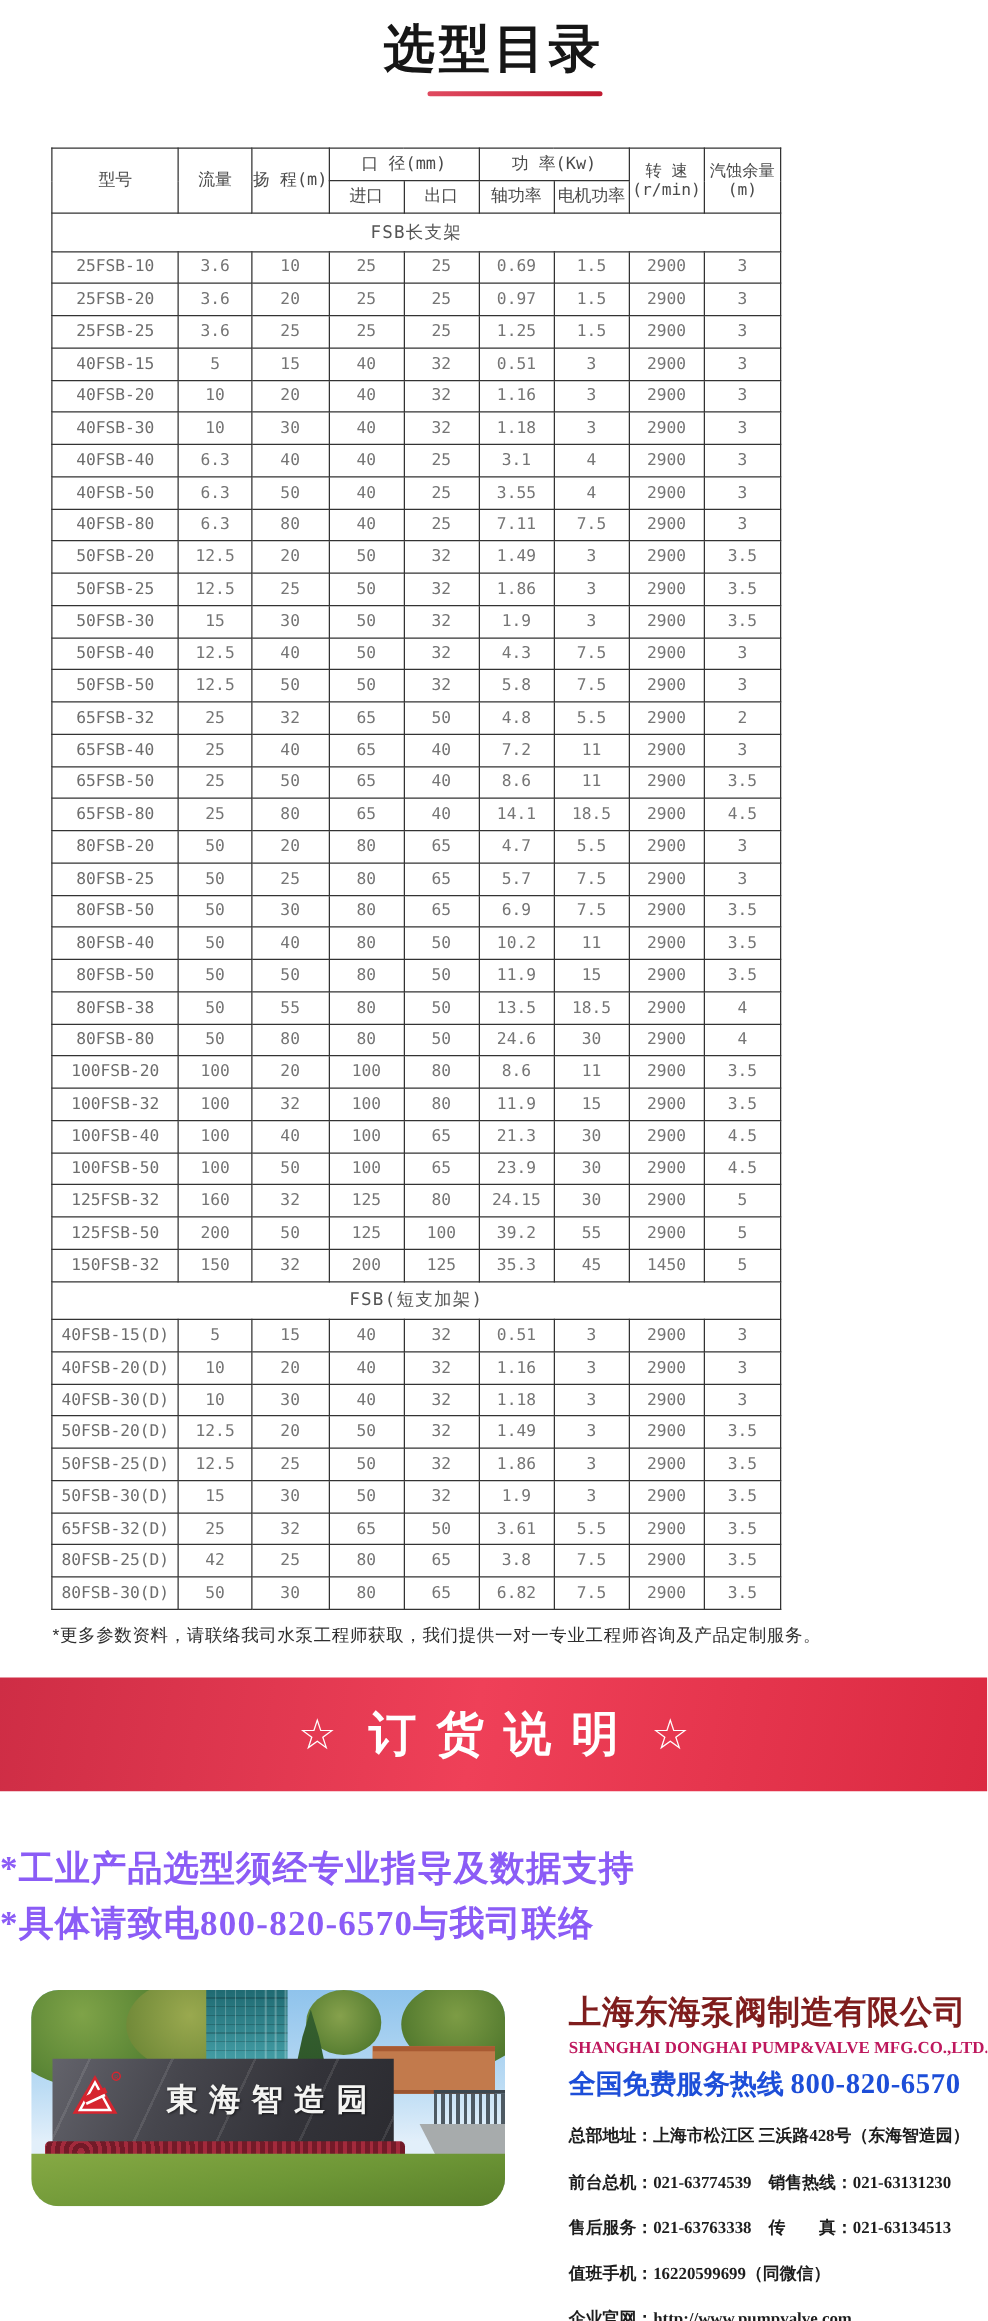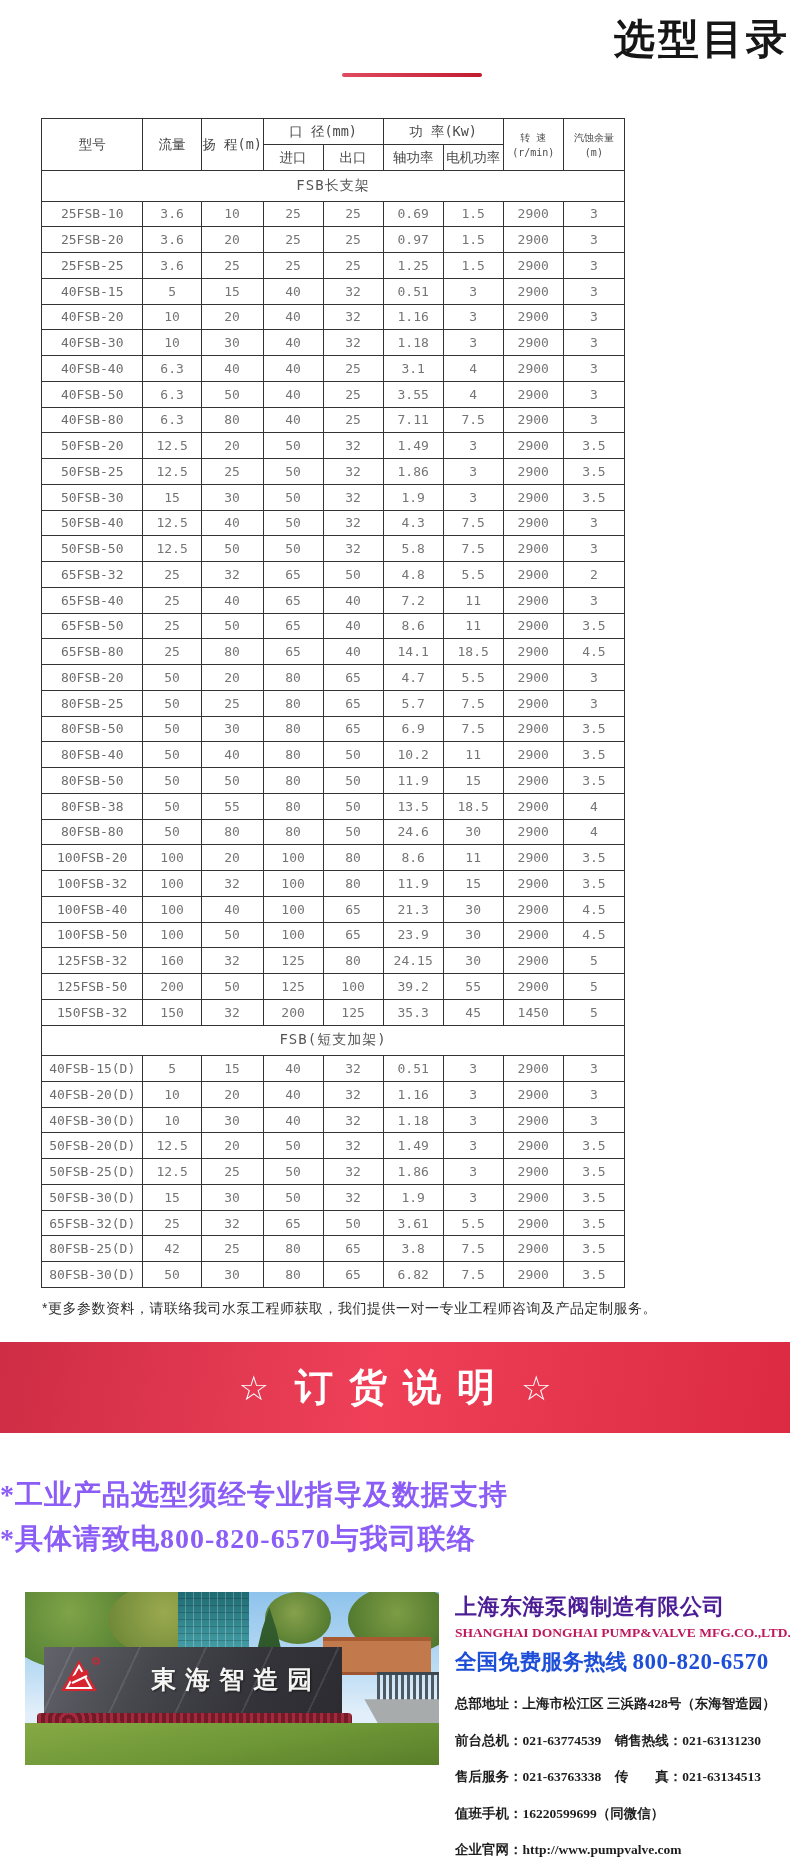--- a/index.html
+++ b/index.html
@@ -1,36 +1,36 @@
 <!DOCTYPE html>
 <html><head>
 <meta charset="utf-8">
 <style>
   * { margin:0; padding:0; box-sizing:border-box; }
   html,body { background:#ffffff; }
   body { font-family:"Liberation Sans","DejaVu Sans",sans-serif; }
   .page { position:relative; width:790px; height:1857px; margin:0 auto; background:#ffffff; overflow:hidden; }
 
   
-  .title { position:absolute; top:12px; left:0; width:100%; text-align:right;
+  .title { position:absolute; top:12px; left:0; width:100%; text-align:center;
            font-size:41px; font-weight:bold; color:#161616; letter-spacing:3px; }
   .title-underline { position:absolute; top:73px; left:342px; width:140px; height:4px;
            background:linear-gradient(to right,#e04a60,#c01c32); border-radius:2px; }
 
   
   .catalog { position:absolute; top:118px; left:41px; width:584px; height:1170px;
              border-collapse:collapse; table-layout:fixed;
              font-family:"DejaVu Sans Mono","DejaVu Sans",monospace,sans-serif; }
   .catalog th, .catalog td { border:1px solid #333333; text-align:center; vertical-align:middle;
              font-weight:normal; overflow:hidden; }
   .catalog thead th { font-size:13.5px; color:#4a4a4a; height:26px; line-height:15px; }
   .catalog td { font-size:13px; color:#757575; }
   .catalog td.model { color:#6d6d6d; }
   .catalog tr.section-row td { font-size:14px; color:#555555; letter-spacing:1px; }
-  .hdr2 { display:block; font-size:10px; }
+  .hdr2 { display:block; font-size:13px; }
 
   
   .footnote { position:absolute; top:1300px; left:42px; width:710px;
               font-size:14px; color:#2e2e2e; letter-spacing:0.5px; }
 
   
   .banner { position:absolute; top:1342px; left:0; width:790px; height:91px;
             background:linear-gradient(100deg,#ce2d45 0%,#ef4058 48%,#db2a42 100%);
             display:flex; align-items:center; justify-content:center; }
   .banner .banner-text { color:#ffffff; font-size:38px; font-weight:bold; letter-spacing:16px;
@@ -38,21 +38,21 @@
   .banner .star { color:#ffffff; font-size:34px; font-weight:bold; }
 
   
   .notice { position:absolute; left:0; width:100%; 
             font-family:"Liberation Serif","DejaVu Serif",serif;
             font-weight:bold; color:#8b5cf6; font-size:28px; letter-spacing:1px; }
   .notice-1 { top:1476px; }
   .notice-2 { top:1520px; }
 
   
-  .photo { position:absolute; top:1592px; left:25px; width:414px; height:173px; overflow:hidden; }
+  .photo { position:absolute; top:1592px; left:25px; width:379px; height:173px; overflow:hidden;border-radius:22px; }
   .ph { position:absolute; }
   .ph-sky { inset:0; background:linear-gradient(180deg,#8fc3ec 0%,#bcdcf4 45%,#e2effa 70%); }
   .ph-glass { left:37%; top:0; width:17%; height:48%;
               background:linear-gradient(180deg,#1f6a72 0%,#3f98a0 60%,#57aeb4 100%);
               background-blend-mode:normal; }
   .ph-glass::after { content:""; position:absolute; inset:0;
               background:repeating-linear-gradient(to right,transparent 0 7px,rgba(255,255,255,.25) 7px 8px),
                          repeating-linear-gradient(to bottom,transparent 0 6px,rgba(0,0,0,.18) 6px 7px); }
   .ph-bldg-orange { right:2%; top:26%; width:26%; height:22%; background:#c27a4c;
               box-shadow:inset 0 4px 0 #a85a32, inset 0 -3px 0 #9c5530; }
@@ -79,21 +79,21 @@
               background:repeating-radial-gradient(circle at 10% 50%,#a32a3c 0 3px,#731a28 3px 7px); }
   .ph-lawn { left:0; bottom:0; width:100%; height:24%;
               background:linear-gradient(170deg,#86a944 0%,#6d9636 55%,#597f2a 100%); }
   .ph-road { right:0; bottom:10%; width:22%; height:28%; background:#a7abac;
               clip-path:polygon(18% 0,100% 0,100% 100%,48% 100%); }
   .ph-gate { right:0; top:46%; width:15%; height:22%;
               background:repeating-linear-gradient(to right,#4e5a63 0 3px,rgba(255,255,255,.15) 3px 6px);
               border-top:3px solid #3c474f; }
 
   .company { position:absolute; top:1592px; left:455px; width:315px; }
-  .company-name-cn { font-size:22px; font-weight:bold; color:#4c1d95; letter-spacing:0.5px; white-space:nowrap; }
+  .company-name-cn { font-size:26px; font-weight:bold; color:#7f1d1d; letter-spacing:0.5px; white-space:nowrap; }
   .company-name-en { margin-top:3px; font-family:"Liberation Serif","DejaVu Serif",serif;
               font-size:13.5px; font-weight:bold; color:#be185d; white-space:nowrap; }
   .hotline { margin-top:6px; font-family:"Liberation Serif","DejaVu Serif",serif;
               font-weight:bold; color:#1d4ed8; font-size:21.5px; white-space:nowrap; }
   .hotline .hotline-number { font-size:23px; letter-spacing:0.5px; }
   .contacts { margin-top:4px; font-family:"Liberation Serif","DejaVu Serif",serif;
               font-weight:bold; color:#1d1d1d; font-size:13.5px; line-height:16.5px; }
   .contact-line { white-space:nowrap;margin-top:20px; }
 </style>
 </head>

